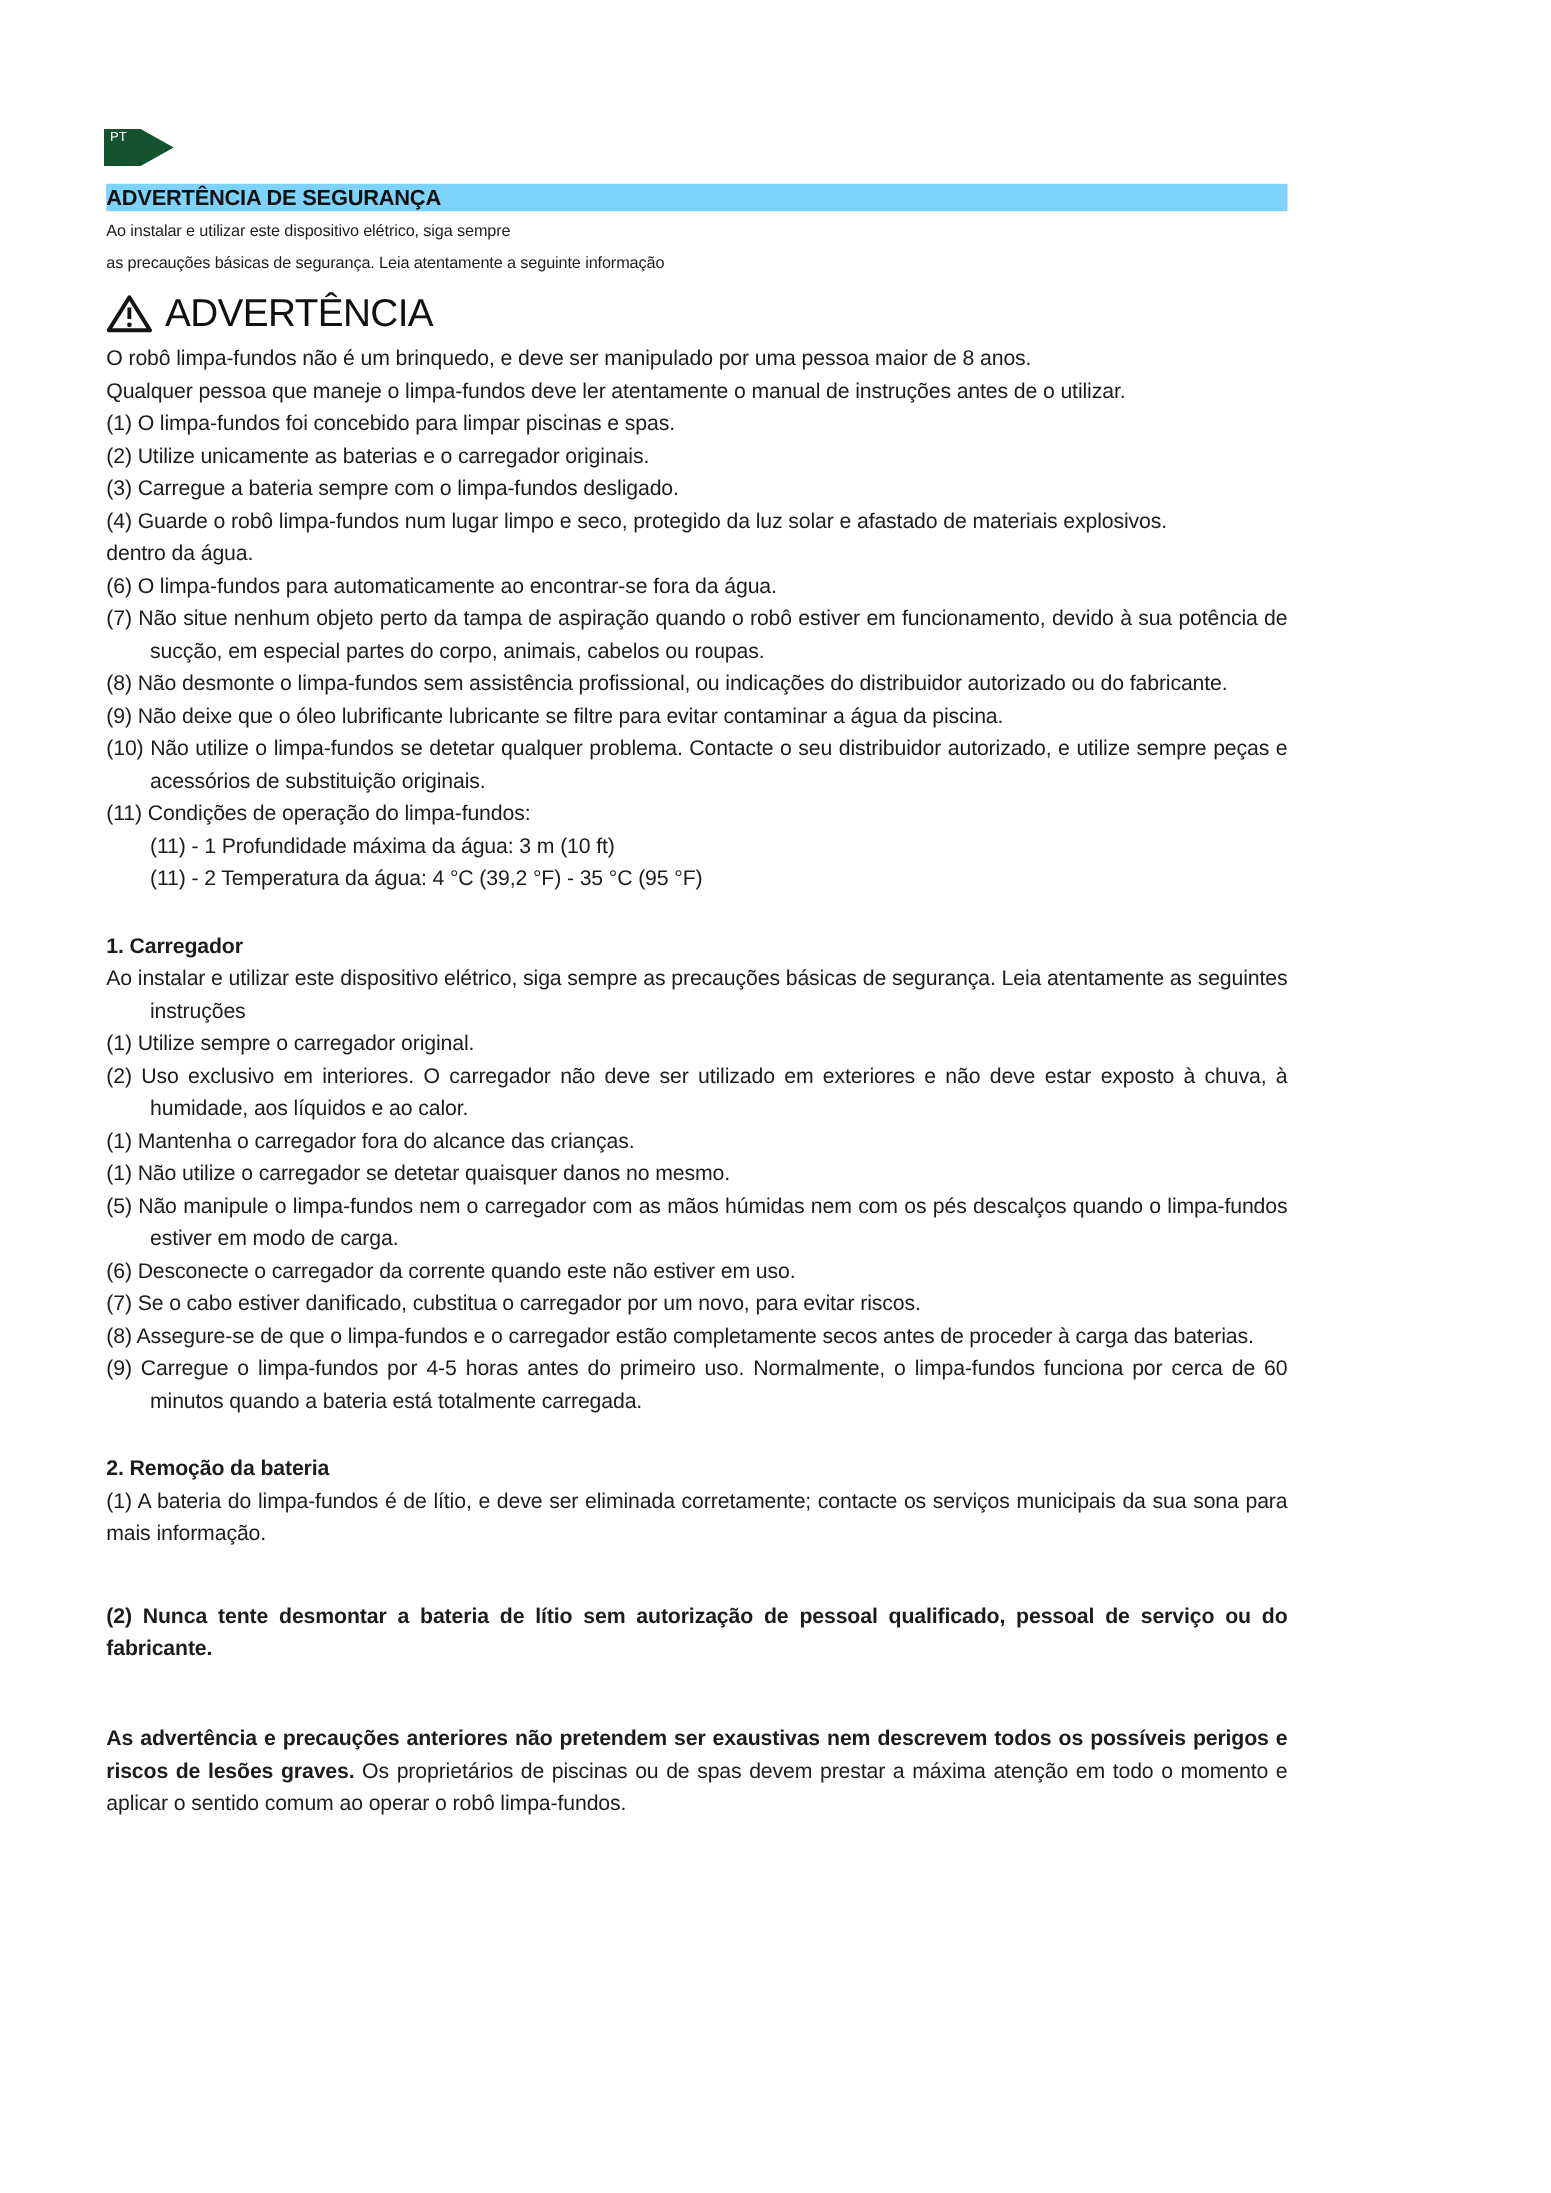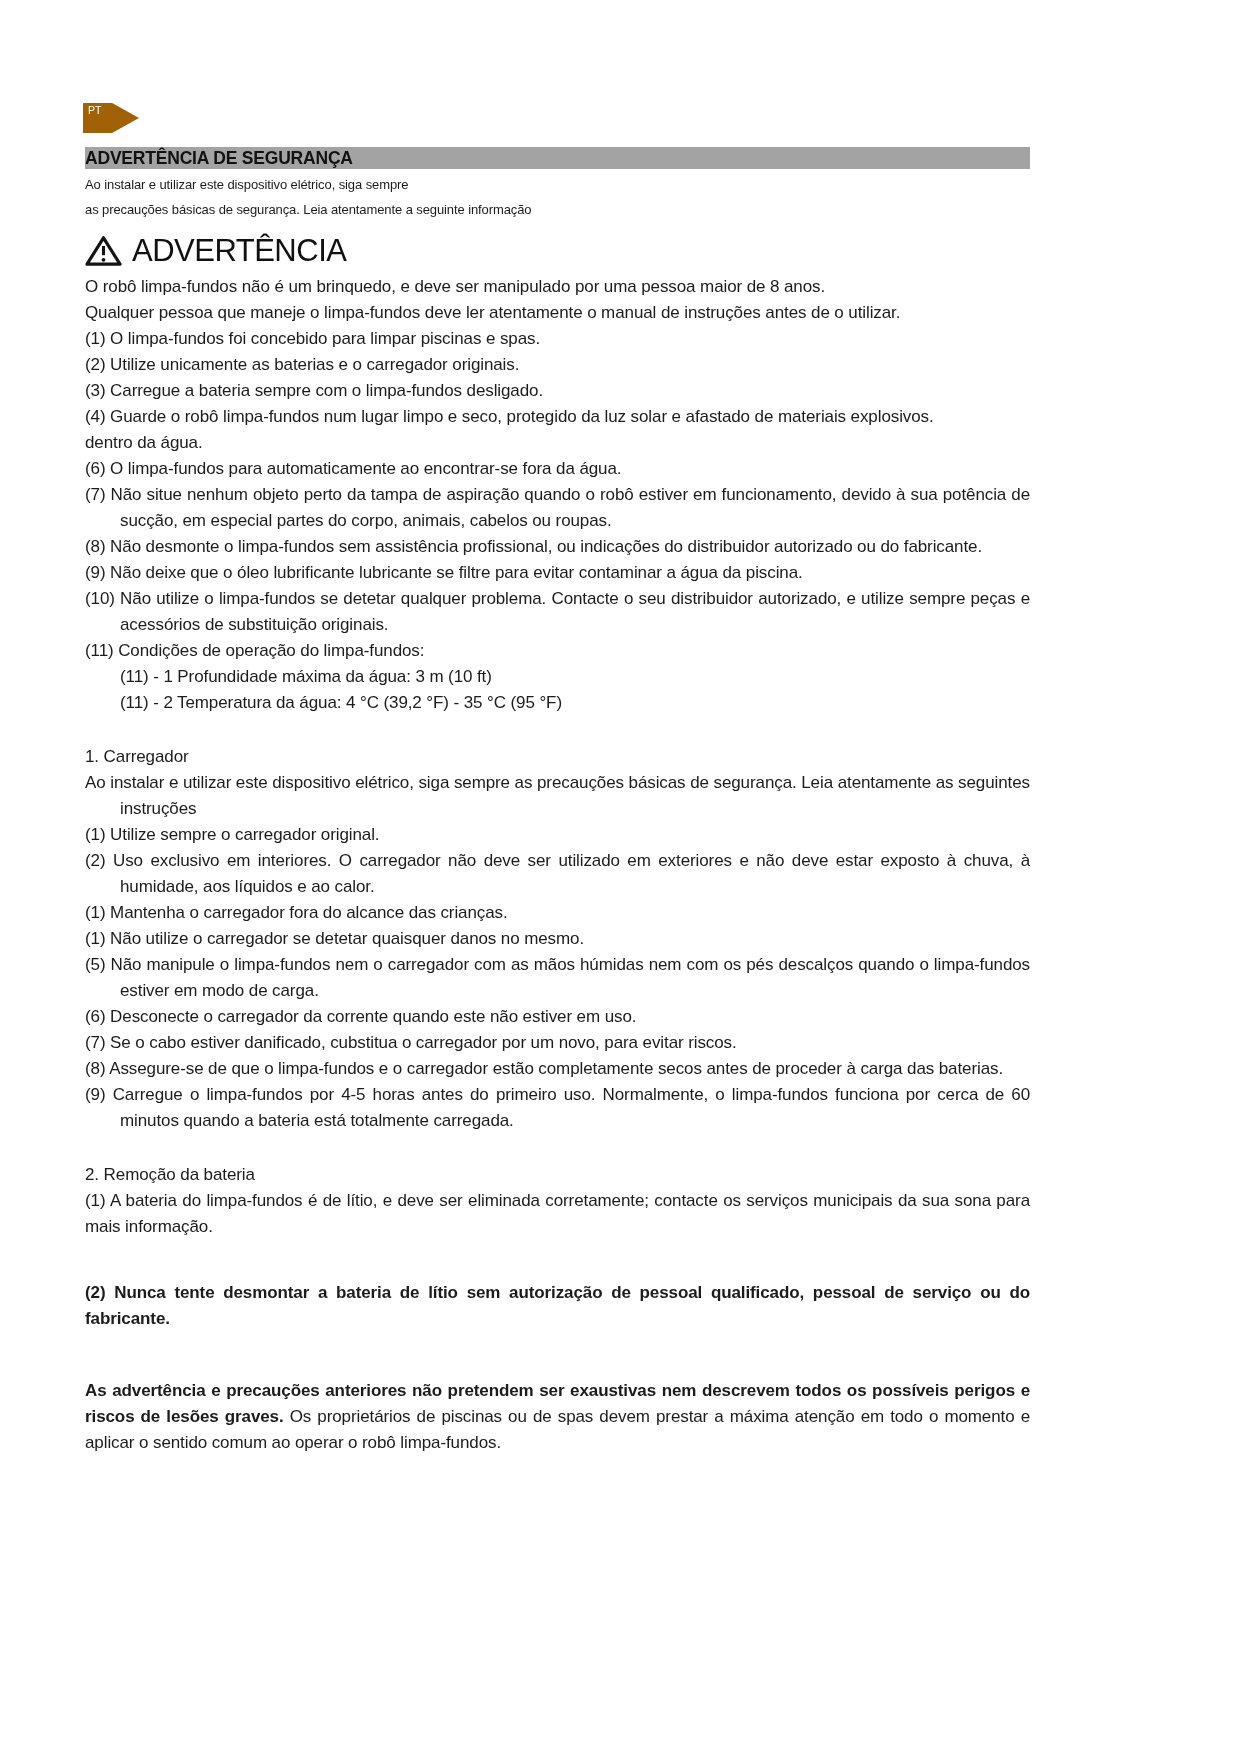--- a/index.html
+++ b/index.html
@@ -10,32 +10,32 @@
     font-family: "Liberation Sans", sans-serif;
     color: #1c1c1c;
     letter-spacing: -0.1px;
   }
   .page { padding: 103px 211px 40px 85px; }
 
   
   .pt-badge {
     width: 56px; height: 30px;
     margin-left: -2px;
-    background: #a16207;
+    background: #14532d;
     clip-path: polygon(0 0, 52% 0, 100% 50%, 52% 100%, 0 100%);
     color: #fff;
     font-size: 10.5px;
     line-height: 1;
     padding: 2px 0 0 5px;
   }
 
   
   .header-bar {
     margin-top: 14px;
-    background: #a3a3a3;
+    background: #7dd3fc;
     height: 22px;
     display: flex;
     align-items: center;
   }
   .header-bar h2 {
     font-size: 17.5px;
     font-weight: bold;
     color: #111;
     letter-spacing: -0.2px;
   }
@@ -63,21 +63,21 @@
     padding-left: 35px;
     text-indent: -35px;
   }
   .li.flat { padding-left: 0; text-indent: 0; }
   .li.sub  { padding-left: 35px; text-indent: 0; }
   .li.j    { text-align: justify; }
   .li.bold { font-weight: bold; margin-top: 40px; }
 
   .section-title {
     font-size: 17px;
-    font-weight: normal;
+    font-weight: bold;
     margin-top: 28px;
     line-height: 26px;
   }
 
   .closing { margin-top: 46px; }
   .closing b { font-weight: bold; }
 </style>
 </head>
 <body>
 

